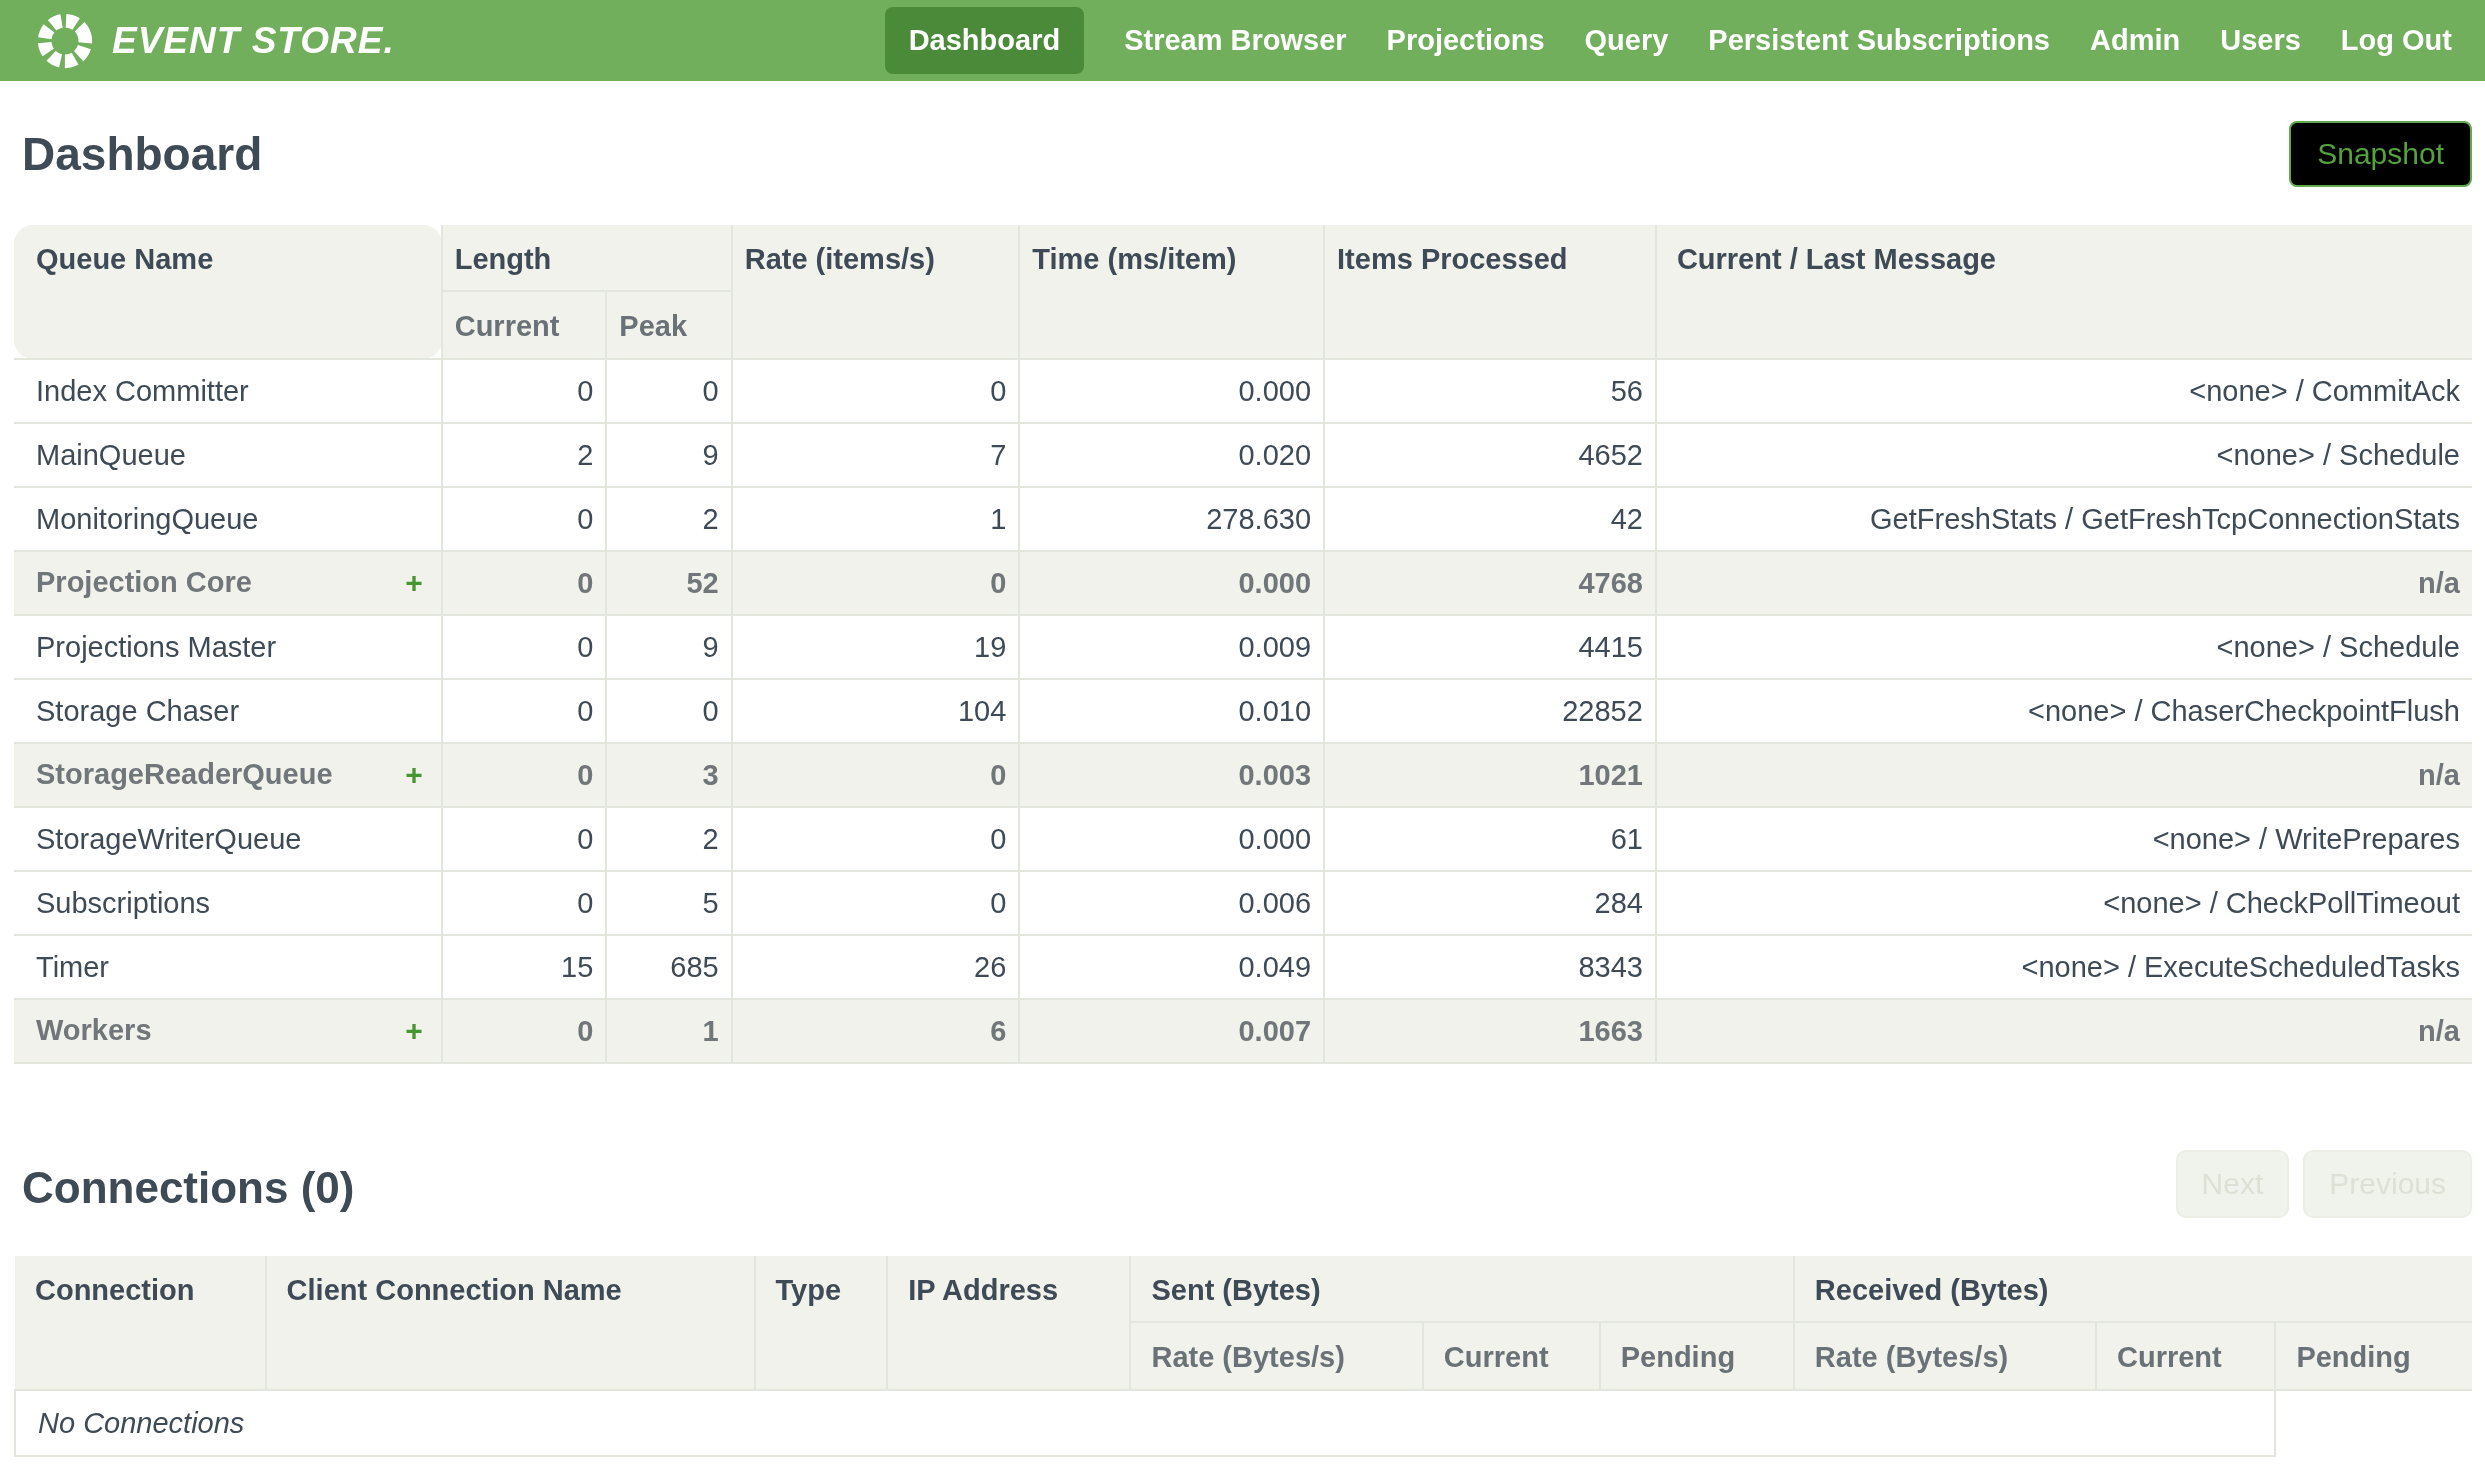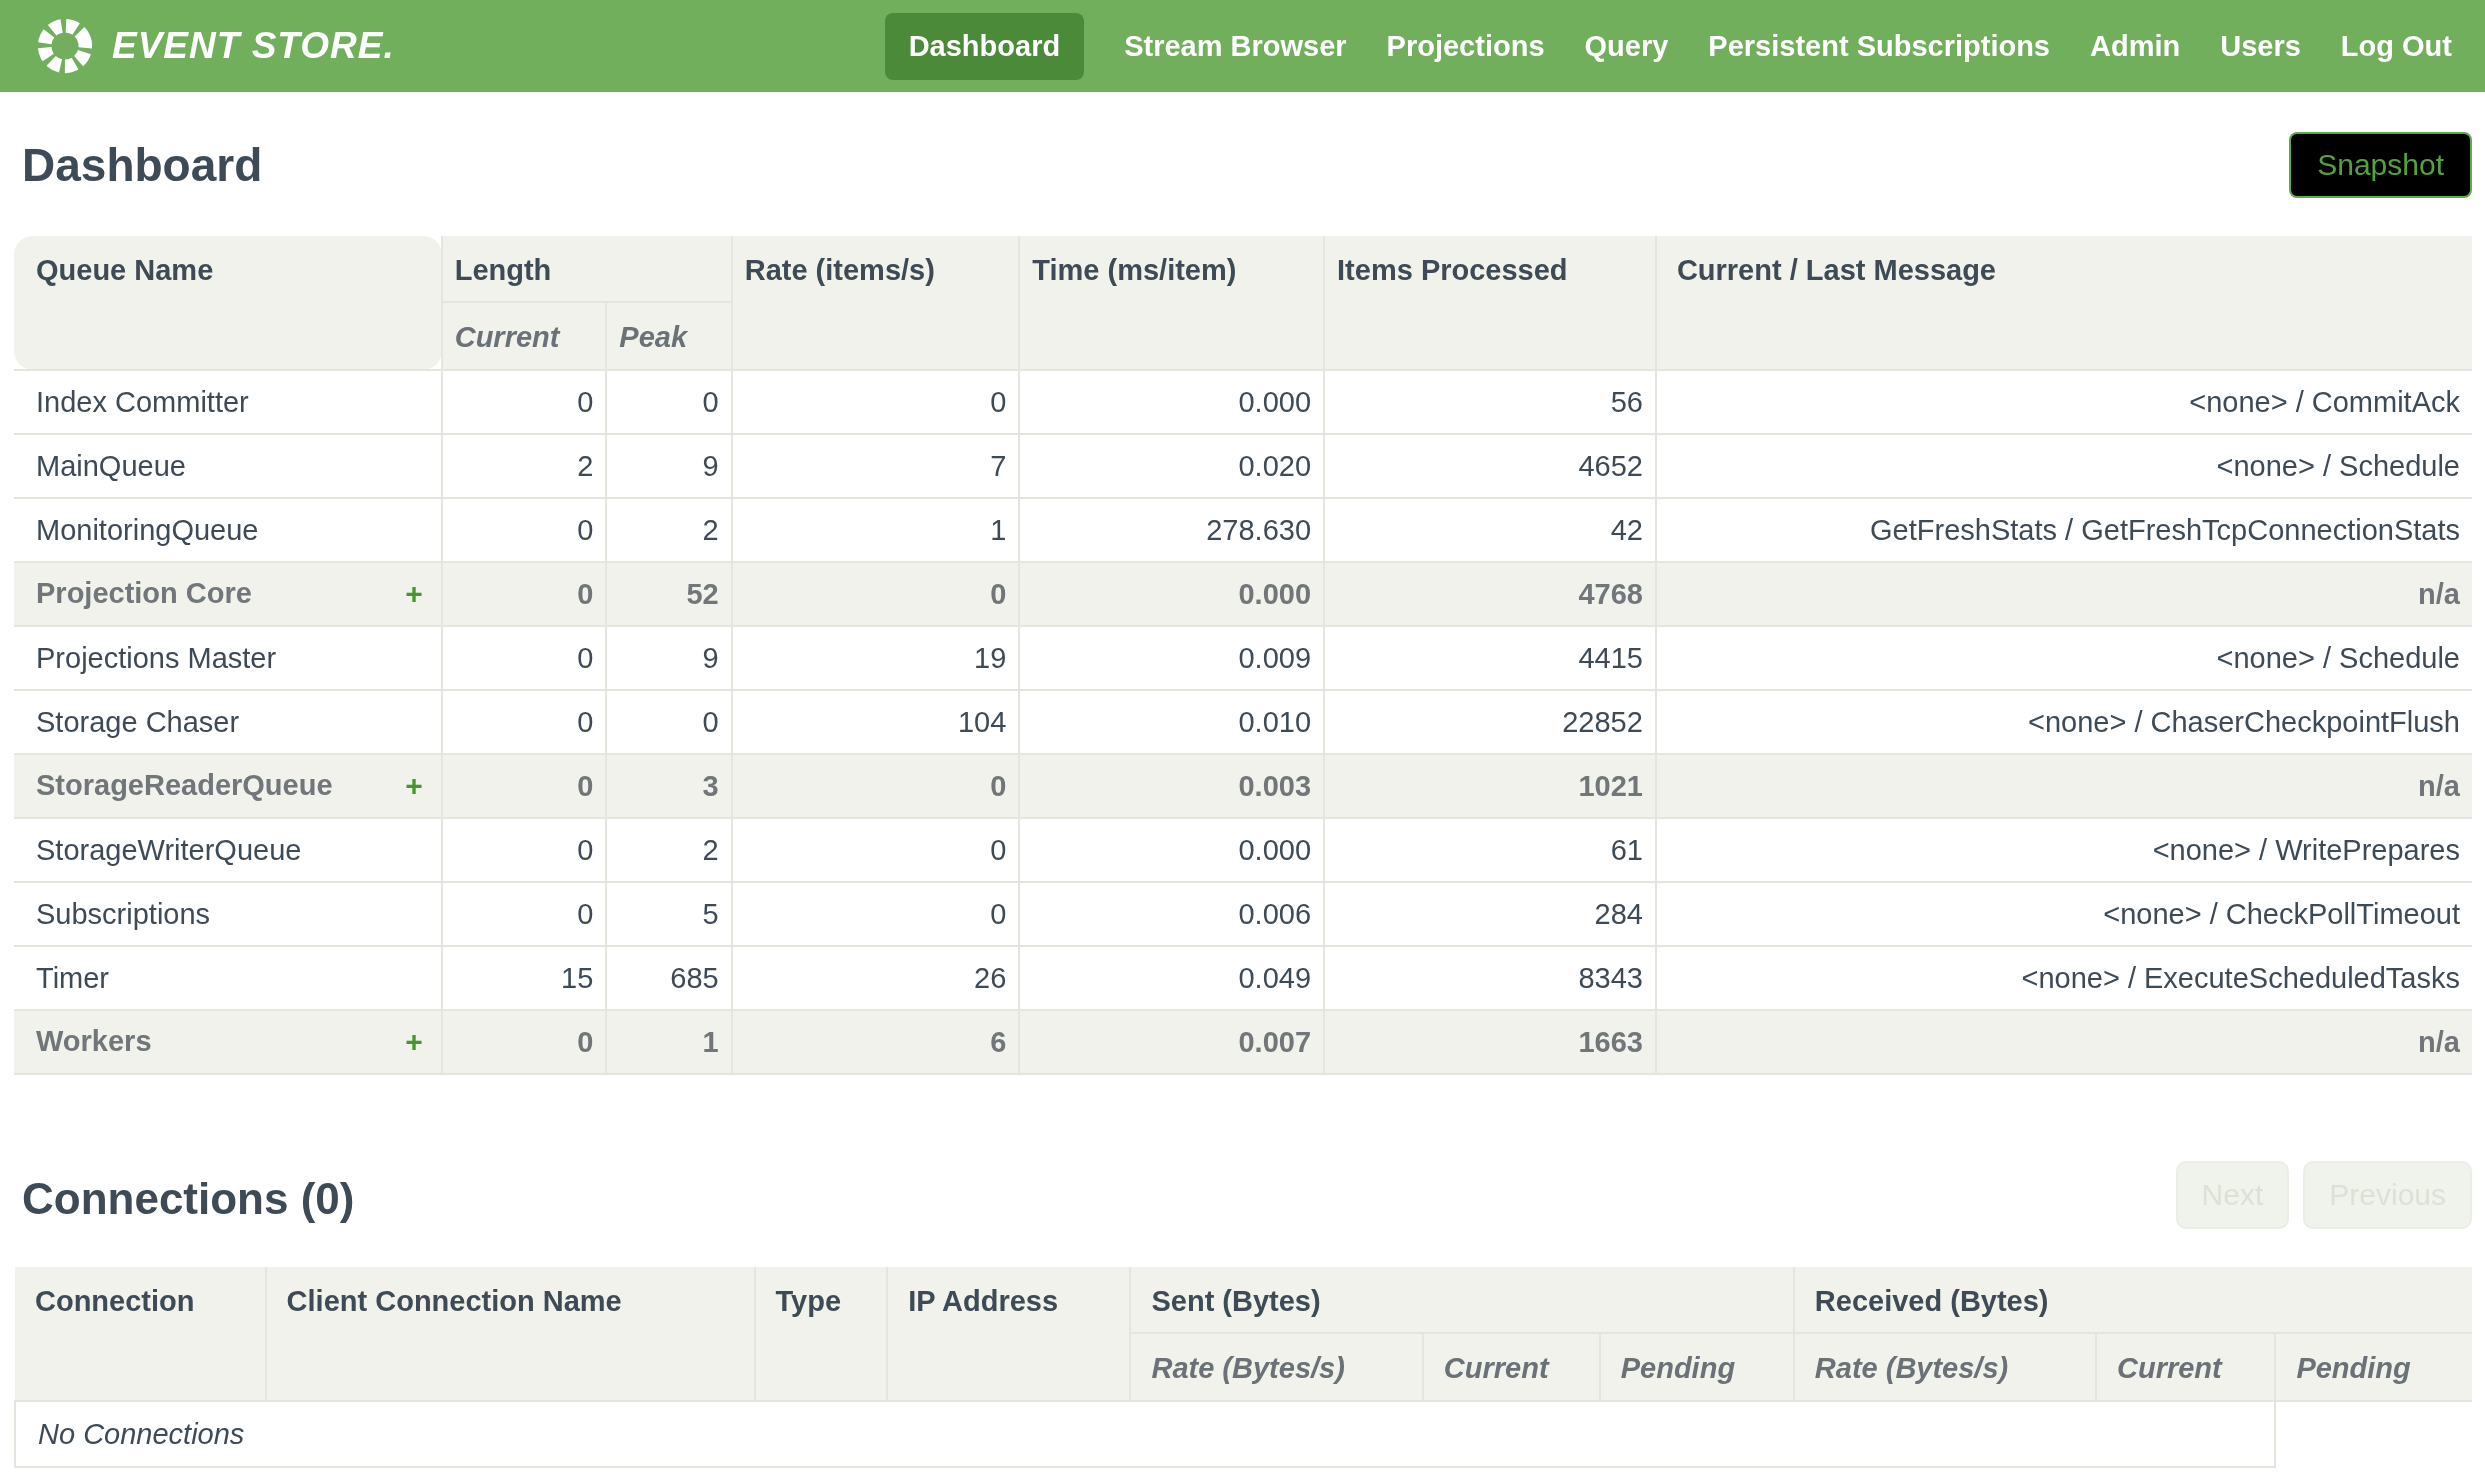--- a/index.html
+++ b/index.html
@@ -18,21 +18,21 @@
   }
   *{box-sizing:border-box;}
   html,body{margin:0;padding:0;}
   body{
     width:2486px;height:1478px;overflow:hidden;background:#FFFFFF;
     font-family:"Liberation Sans",sans-serif;color:var(--text-dark);
     font-size:29px;
   }
   
   .topnav{
-    height:92px;background:var(--brand-green);
+    height:81px;background:var(--brand-green);
     display:flex;align-items:center;justify-content:space-between;
     padding:13px 34px;
   }
   .brand{display:flex;align-items:center;gap:16px;}
   .brand-text{
     color:#FFFFFF;font-size:37px;font-weight:800;font-style:italic;
     letter-spacing:1px;white-space:nowrap;
   }
   .navmenu{display:flex;align-items:center;gap:40px;}
   .nav-item{
@@ -56,21 +56,21 @@
   table{border-collapse:collapse;width:100%;table-layout:fixed;}
   td{border:2px solid var(--border);}
   td:first-child{border-left:none;}
   td:last-child{border-right:none;}
   thead tr:first-child td{border-top:none;}
   thead td{
     background:var(--header-bg);font-weight:bold;color:var(--text-dark);
     vertical-align:top;padding:18px 12px 0 12px;height:66px;
   }
   thead td.sub{
-    font-weight:600;font-style:italic;color:var(--subheader-gray);height:68px;margin-top:22px;
+    font-weight:600;color:var(--subheader-gray);height:68px;margin-top:22px;
   }
   td.right{}
   td.left{text-align:left;}
   tbody td{height:64px;vertical-align:middle;padding:0 12px;}
   
   .queues-table tbody td.name-cell{padding-left:22px;}
   .queues-table thead td.name-col{padding-left:22px;border-radius:19px;}
   .queues-table thead td.msg-col{padding-left:20px;}
   .queues-table tbody td.num{text-align:right;}
   .queues-table tbody td.msg{text-align:right;}

